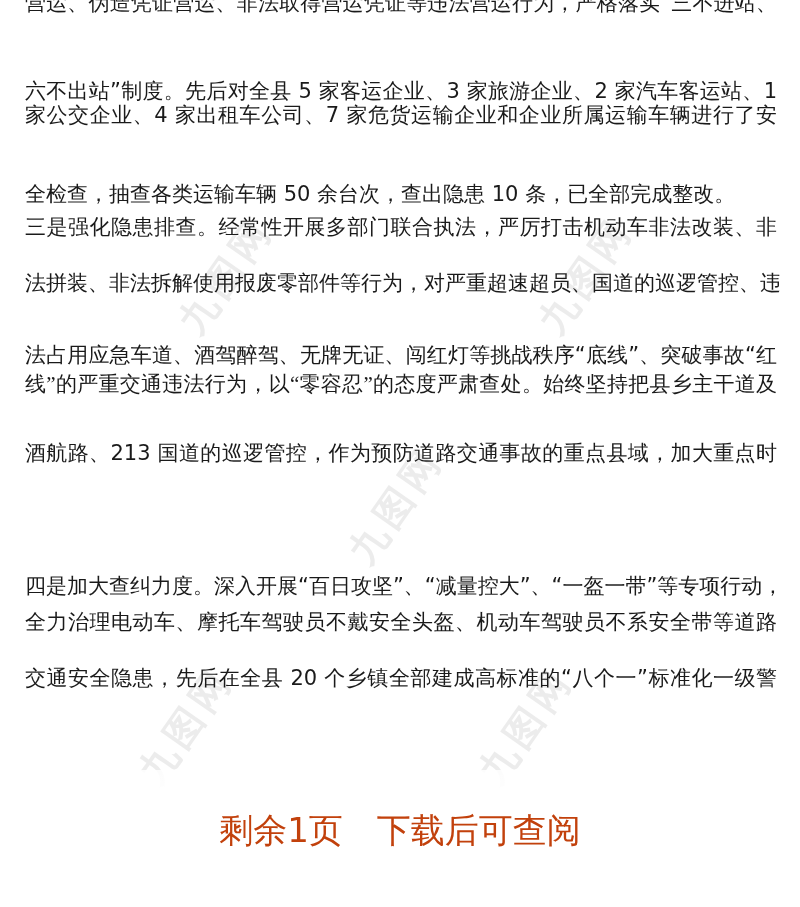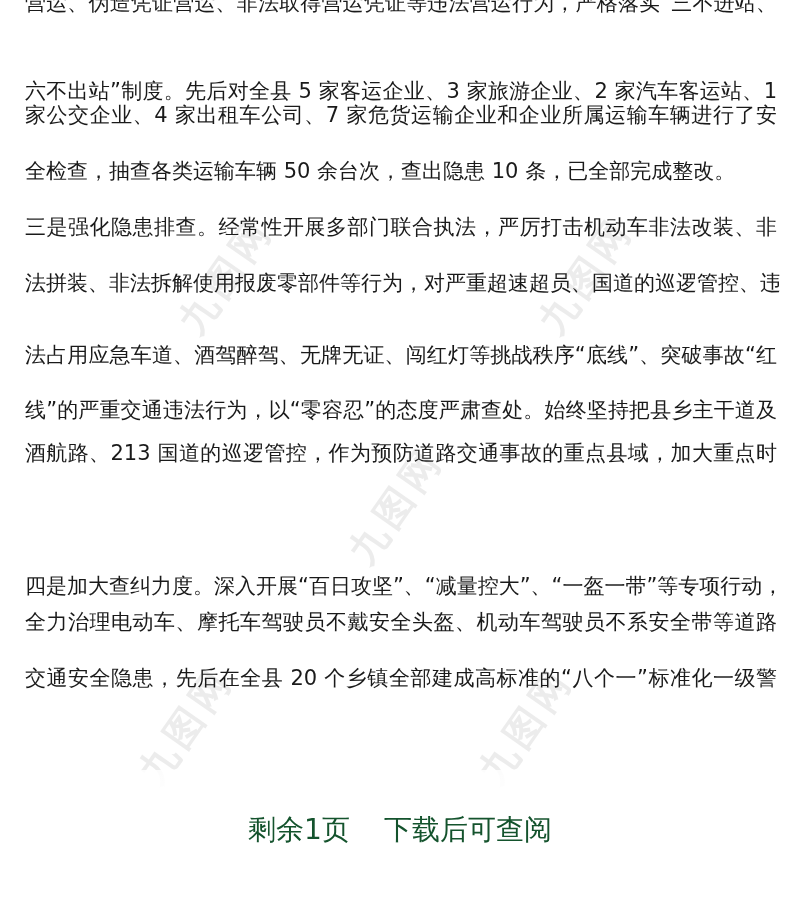--- a/index.html
+++ b/index.html
@@ -30,20 +30,21 @@
       line-height: 30px;
       height: 30px;
       color: #1a1a1a;
       white-space: nowrap;
       text-align: justify;
       text-align-last: justify;
       letter-spacing: 0px;
     }
     .line.last {
       text-align-last: left;
+      margin-top: 23px;
     }
     .watermark {
       position: absolute;
       color: rgba(200, 200, 200, 0.35);
       font-size: 38px;
       font-weight: bold;
       transform: rotate(-55deg);
       pointer-events: none;
       white-space: nowrap;
       letter-spacing: 6px;
@@ -55,23 +56,23 @@
       width: 800px;
       height: 137px;
       background: linear-gradient(to bottom, rgba(255,255,255,0.85), #ffffff 30%);
     }
     .more-label {
       position: absolute;
       left: 0;
       width: 800px;
       top: 808px;
       text-align: center;
-      font-size: 28px;
+      font-size: 34px;
       line-height: 44px;
-      color: #14532d;
+      color: #c2410c;
       word-spacing: 10px;
     }
     .more-label .gap {
       display: inline-block;
       width: 34px;
     }
   </style>
 </head>
 <body>
 
@@ -83,21 +84,21 @@
   <div class="watermark" style="left:120px; top:700px;">九图网</div>
   <div class="watermark" style="left:460px; top:700px;">九图网</div>
 
   <div class="line" style="top:-12px;">营运、伪造凭证营运、非法取得营运凭证等违法营运行为，严格落实“三不进站、</div>
   <div class="line" style="top:44px;margin-top:32px;">六不出站”制度。先后对全县 5 家客运企业、3 家旅游企业、2 家汽车客运站、1</div>
   <div class="line" style="top:100px;">家公交企业、4 家出租车公司、7 家危货运输企业和企业所属运输车辆进行了安</div>
   <div class="line last" style="top:156px;">全检查，抽查各类运输车辆 50 余台次，查出隐患 10 条，已全部完成整改。</div>
   <div class="line" style="top:212px;">三是强化隐患排查。经常性开展多部门联合执法，严厉打击机动车非法改装、非</div>
   <div class="line" style="top:268px;">法拼装、非法拆解使用报废零部件等行为，对严重超速超员、国道的巡逻管控、违</div>
   <div class="line" style="top:340px;">法占用应急车道、酒驾醉驾、无牌无证、闯红灯等挑战秩序“底线”、突破事故“红</div>
-  <div class="line" style="top:395px;">线”的严重交通违法行为，以“零容忍”的态度严肃查处。始终坚持把县乡主干道及</div>
+  <div class="line" style="top:369px;font-family:Liberation Serif, serif;">线”的严重交通违法行为，以“零容忍”的态度严肃查处。始终坚持把县乡主干道及</div>
   <div class="line" style="top:438px;">酒航路、213 国道的巡逻管控，作为预防道路交通事故的重点县域，加大重点时</div>
   <div class="line" style="top:551px;margin-top:20px;">四是加大查纠力度。深入开展“百日攻坚”、“减量控大”、“一盔一带”等专项行动，</div>
   <div class="line" style="top:607px;font-family:Liberation Serif, serif;">全力治理电动车、摩托车驾驶员不戴安全头盔、机动车驾驶员不系安全带等道路</div>
   <div class="line" style="top:663px;">交通安全隐患，先后在全县 20 个乡镇全部建成高标准的“八个一”标准化一级警</div>
 
   <div class="overlay"></div>
 
   <div class="more-label">
     <span>剩余1页</span><span class="gap"></span><span>下载后可查阅</span>
   </div>

